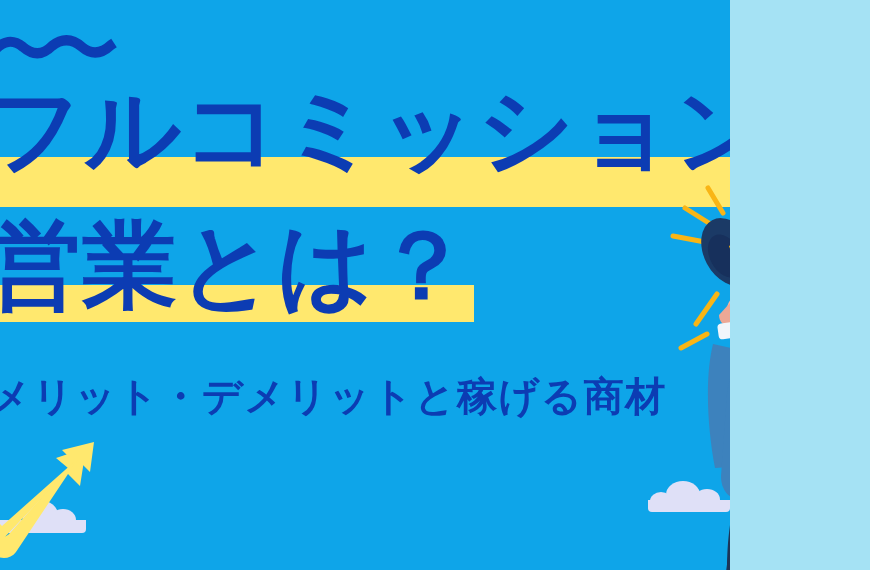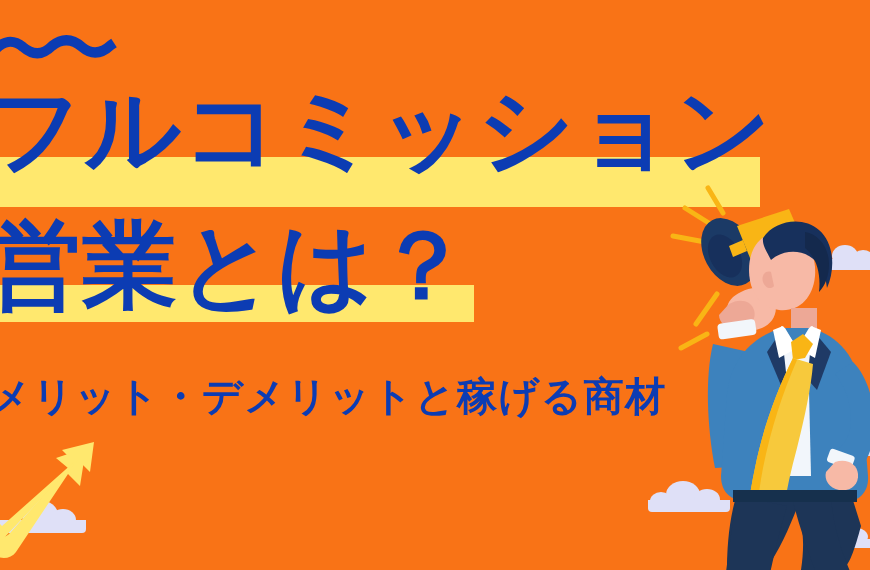--- a/index.html
+++ b/index.html
@@ -4,22 +4,22 @@
 <style>
   * { margin:0; padding:0; box-sizing:border-box; }
   html,body { width:870px; height:570px; }
   body {
     font-family:"Liberation Sans", sans-serif;
     background:#a5e2f4;
     overflow:hidden;
   }
   #stage {
     position:relative;
-    width:870px; height:570px;
-    background:#f97316;
+    width:730px; height:570px;
+    background:#0ea5e9;
     overflow:hidden;
   }
 
   
   .cloud { position:absolute; }
   .cloud .puff, .cloud .base {
     position:absolute; background:#dfe0f7;
   }
   .cloud .puff { border-radius:50%; }
   .cloud .base { border-radius:0 0 4px 4px; }

